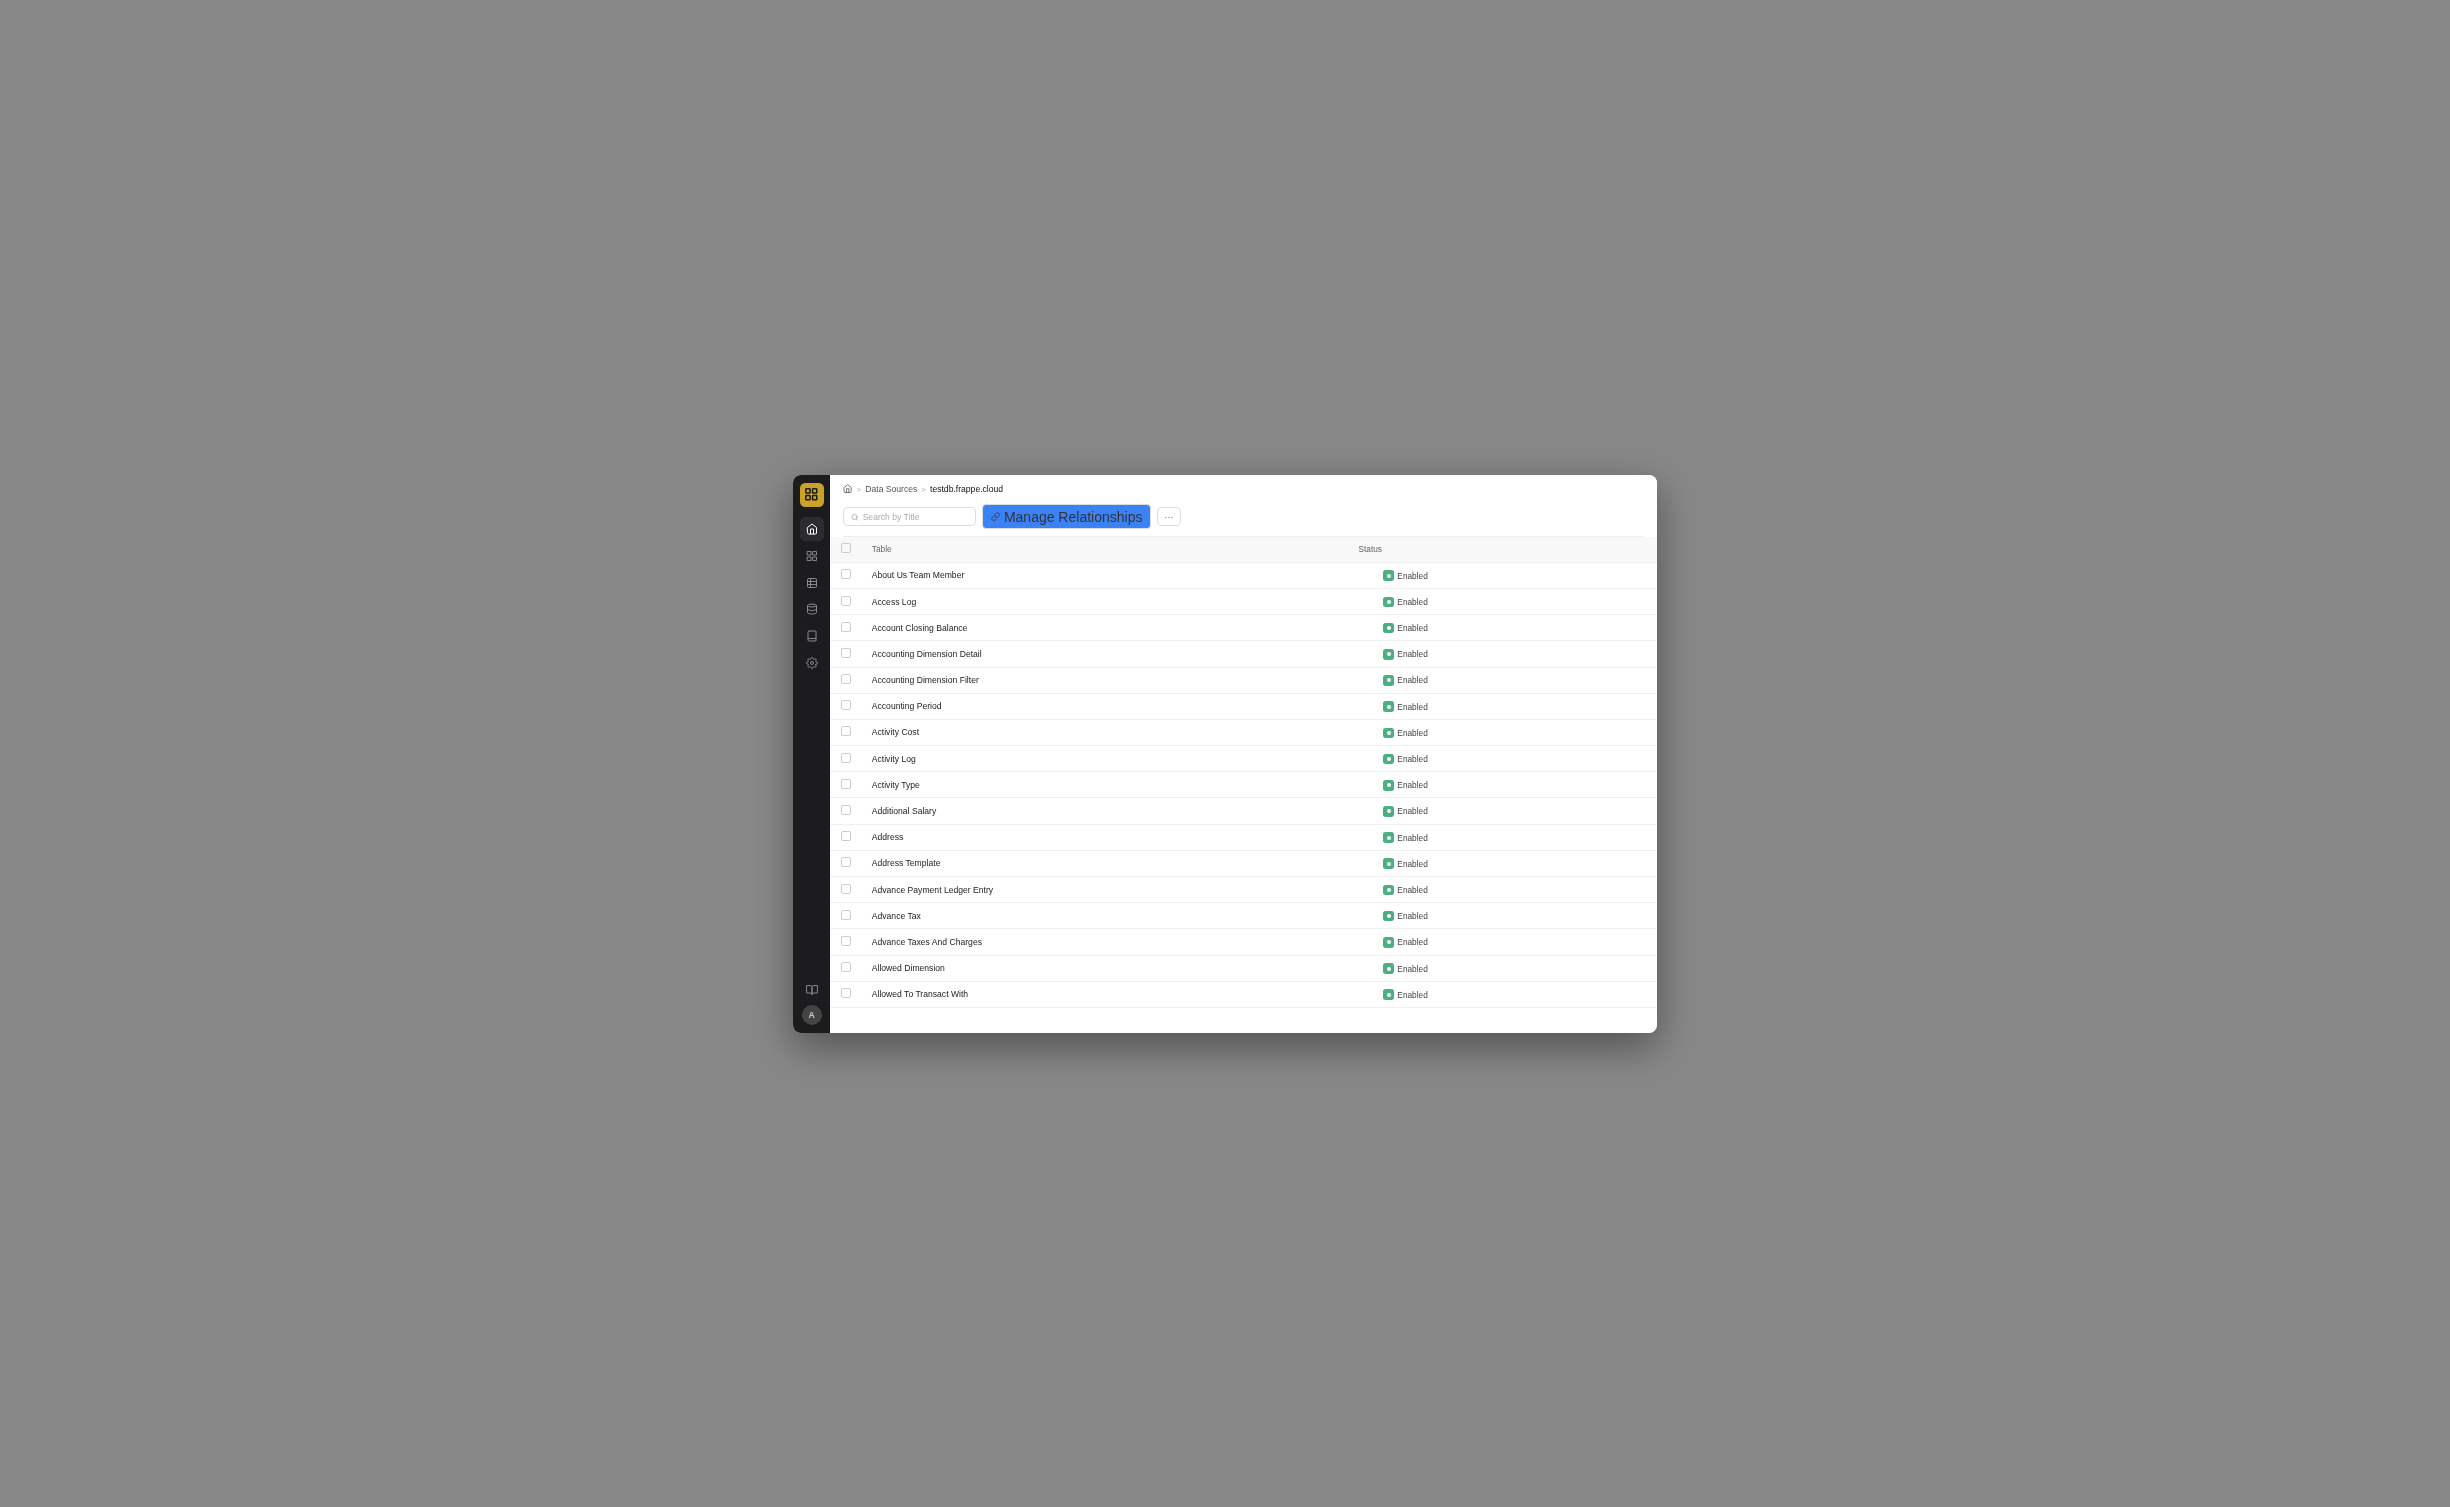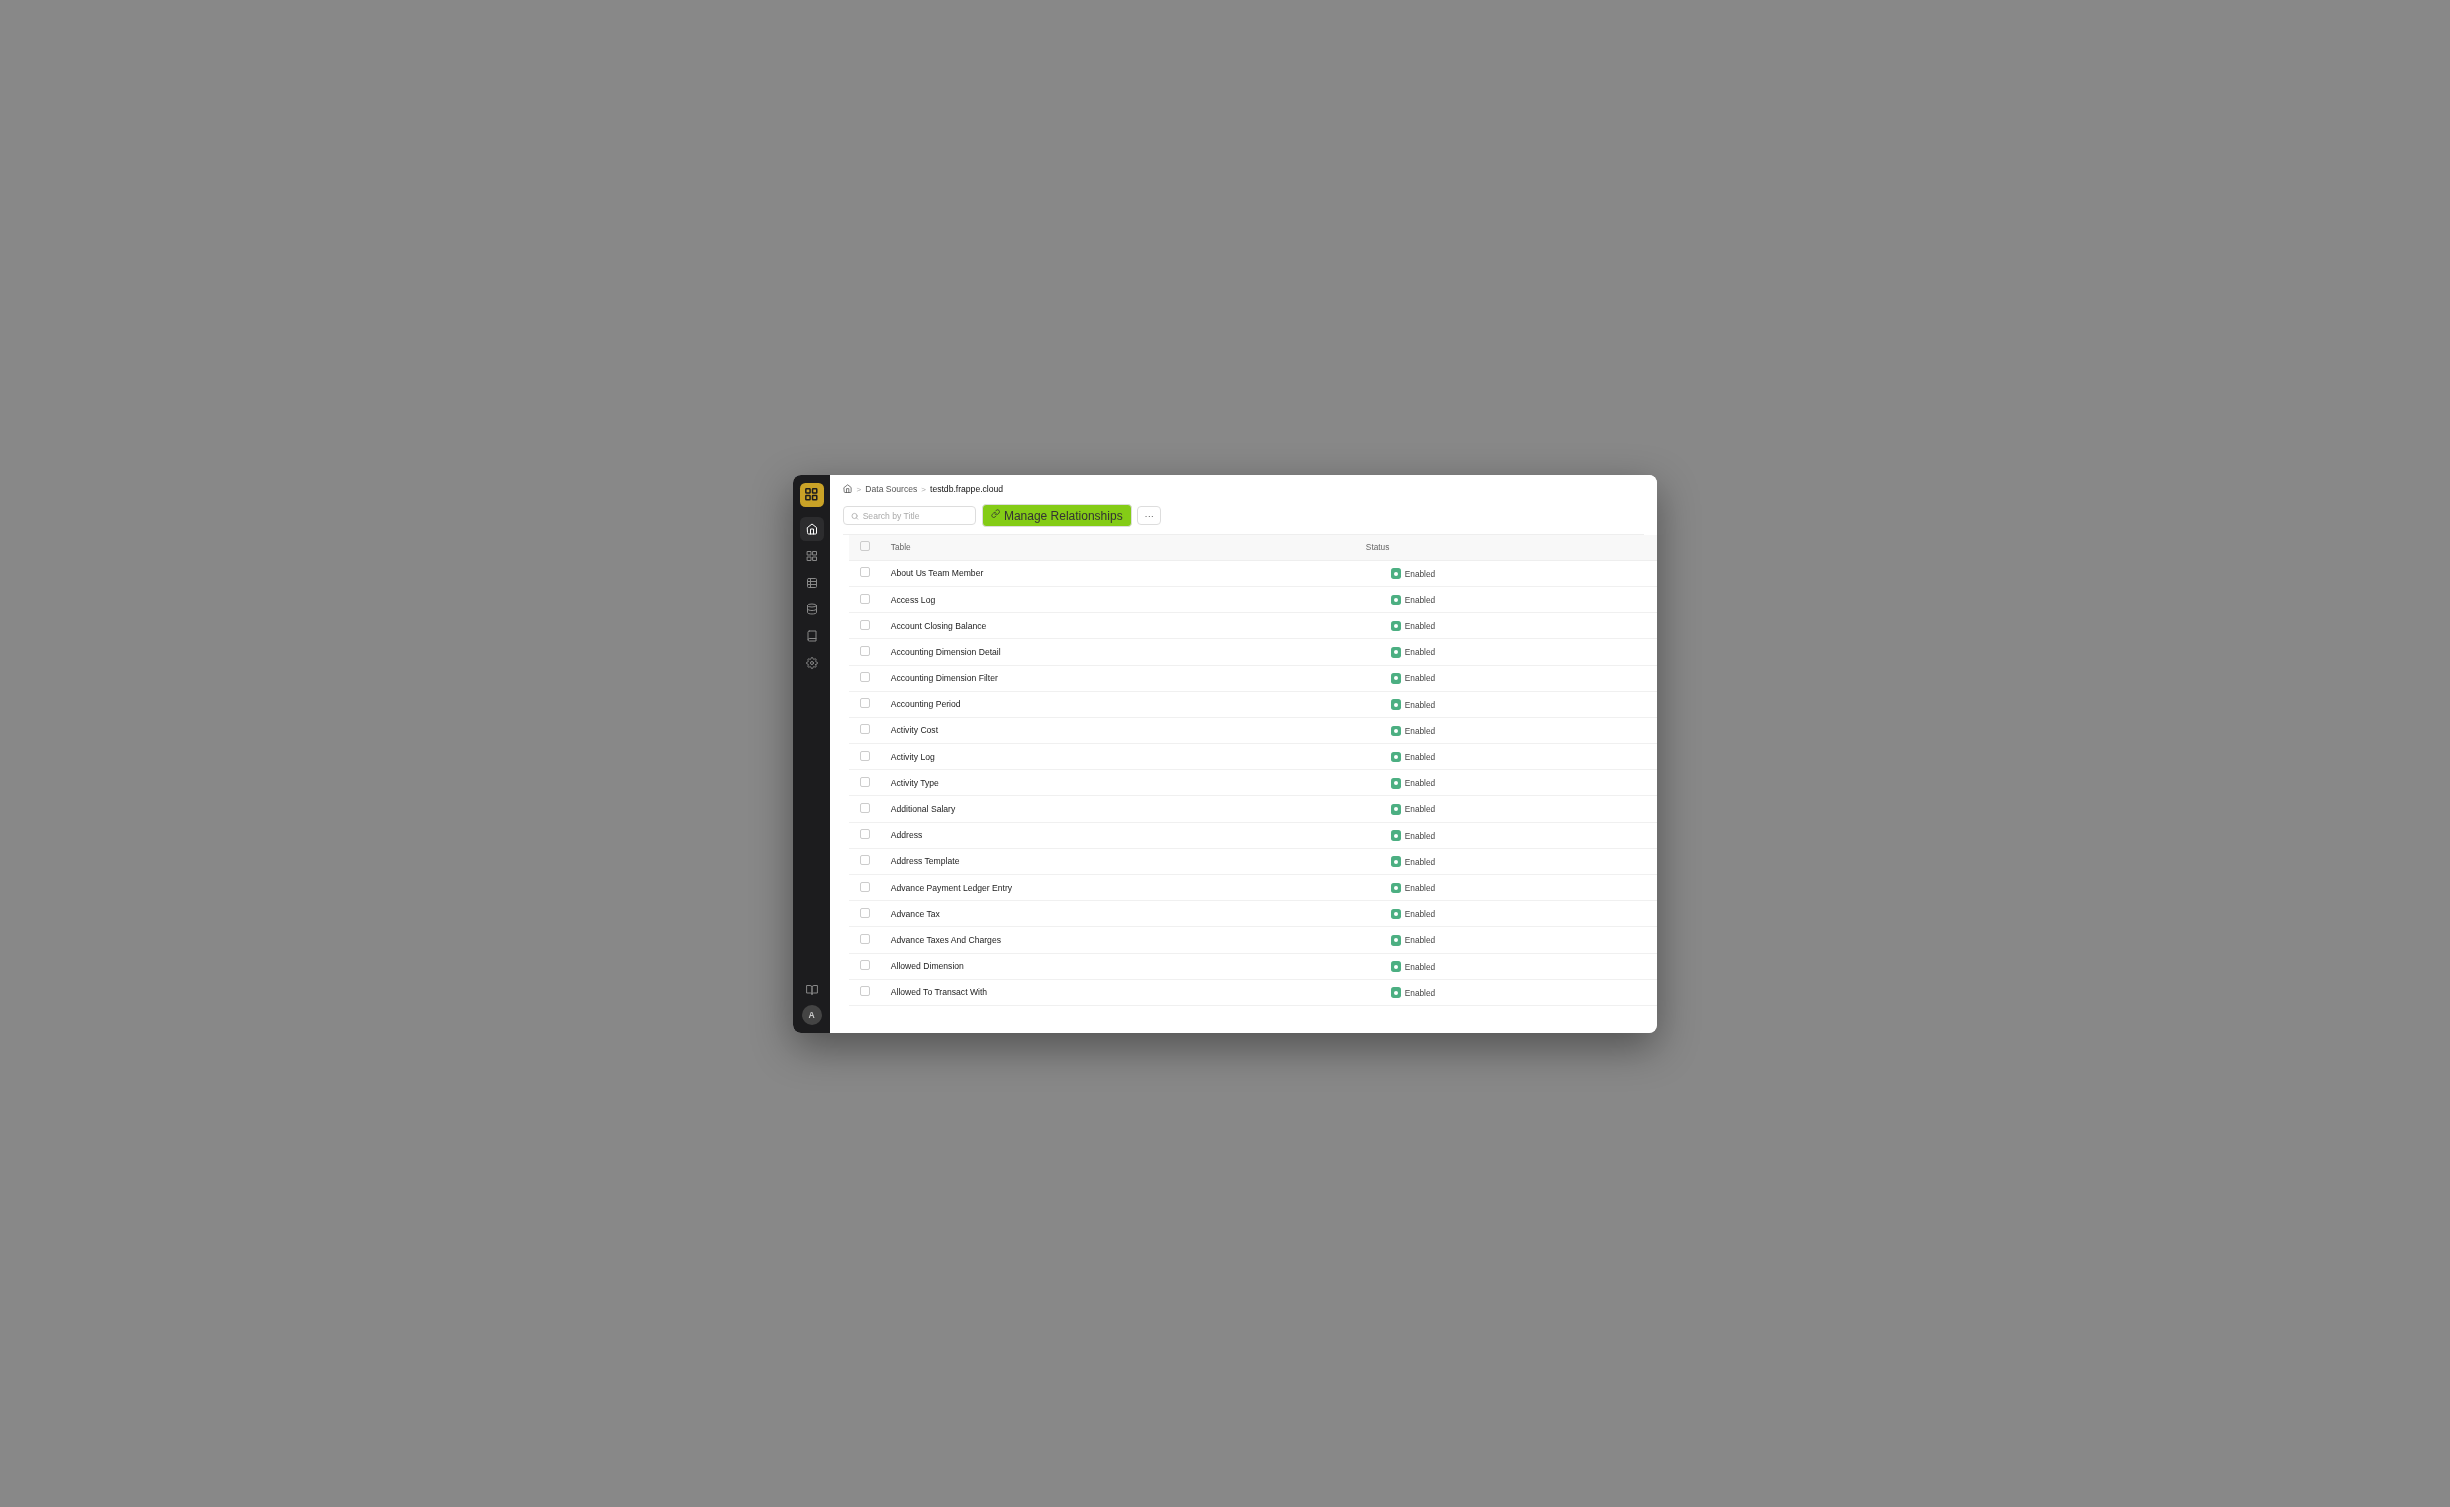--- a/index.html
+++ b/index.html
@@ -127,44 +127,43 @@
       border: none;
       outline: none;
       font-size: 8.6px;
       color: #333;
       background: transparent;
       width: 100%;
     }
     .search-box input::placeholder { color: #aaa; }
     .btn-manage {
       display: flex;
-      align-items: flex-start;
+      align-items: center;
       gap: 4px;
       border: 0.7px solid #ddd;
       border-radius: 4px;
       padding: 3.3px 8px;
-      background: #84cc16;
-      font-size: 12px;
+      background: #3b82f6;
+      font-size: 14px;
       color: #333;
       cursor: pointer;
     }
     .btn-more {
       border: 0.7px solid #ddd;
       border-radius: 4px;
       padding: 3.3px 6.6px;
       background: #fff;
       font-size: 9.3px;
       color: #555;
       cursor: pointer;
     }
     
     .table-container {
       flex: 1;
       overflow-y: auto;
-      margin-left: 19px;
     }
     table {
       width: 100%;
       border-collapse: collapse;
     }
     thead tr {
       background: #f8f8f8;
       border-bottom: 0.7px solid #eee;
     }
     thead th {

